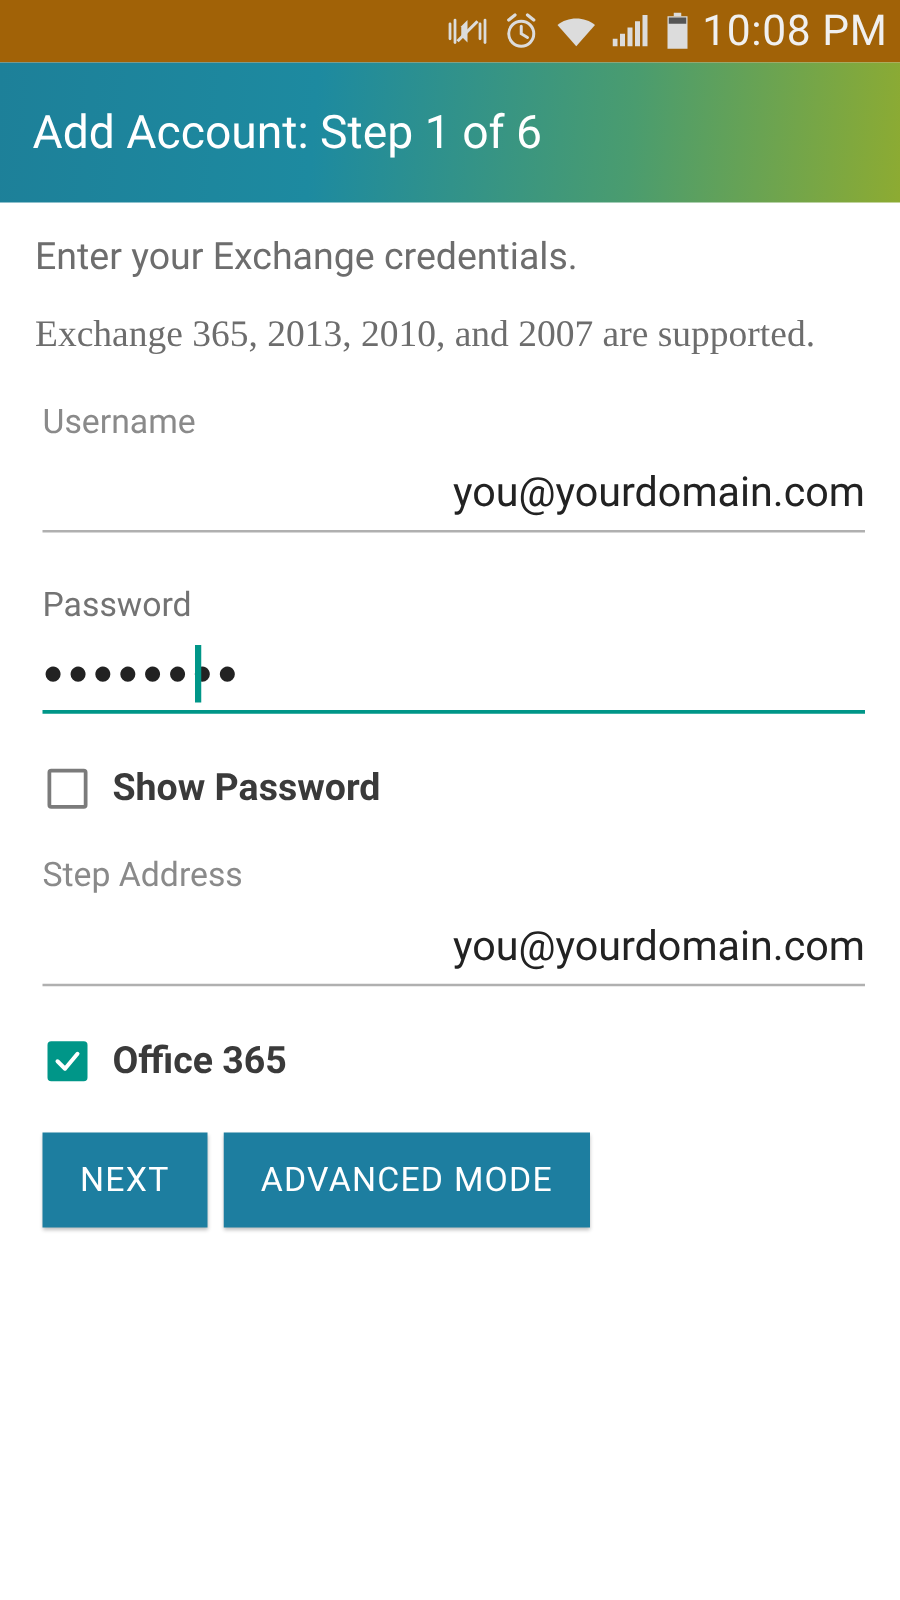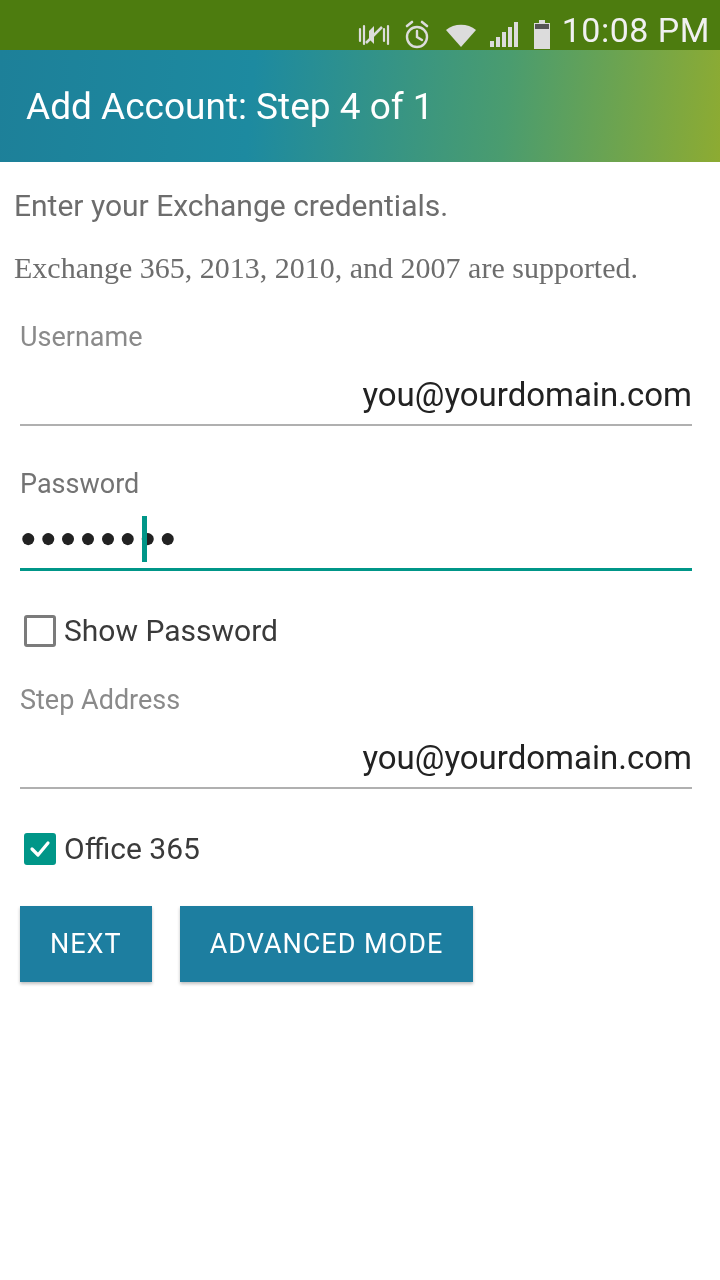--- a/index.html
+++ b/index.html
@@ -1,24 +1,24 @@
 <!DOCTYPE html>
 <html><head>
 <meta charset="utf-8">
 <style>
   * { box-sizing: border-box; margin: 0; padding: 0; }
   html, body { width: 720px; height: 1280px; font-family: Roboto, "Helvetica Neue", Arial, sans-serif; background: #fff; overflow: hidden; }
 
   
   .status-bar {
     height: 50px;
-    background: #4d7c0f;
+    background: #a16207;
     color: #e0e0e0;
     display: flex;
-    align-items: flex-end;
+    align-items: center;
     justify-content: flex-end;
     padding: 0 10px 0 0;
     gap: 10px;
     font-size: 30px;
   }
   .status-icons { display: flex; align-items: center; gap: 12px; }
   .status-icon { display: inline-flex; align-items: center; justify-content: center; }
   .status-icon svg { display: block; }
   .status-time { font-size: 34px; color: #f0f0f0; letter-spacing: 0.5px; font-weight: 400; }
 
@@ -27,21 +27,21 @@
     height: 112px;
     background: linear-gradient(95deg, #1d8099 0%, #1d8aa0 35%, #4a9c6f 70%, #8dab32 100%);
     color: #fff;
     display: flex;
     align-items: center;
     padding: 0 26px;
   }
   .app-title { font-size: 37px; font-weight: 400; }
 
   
-  .content { padding: 26px 22px 0 14px; }
+  .content { padding: 26px 22px 0 28px; }
   .intro-line1 { color: #6d6d6d; font-size: 30px; margin-bottom: 28px; }
   .intro-line2 { color: #6d6d6d; font-size: 30px; margin-bottom: 36px; font-family: Liberation Serif, serif; }
 
   .field { margin: 0 6px 42px 6px; }
   .field-label { color: #8a8a8a; font-size: 27px; margin-bottom: 18px; }
   .field-label.focused { color: #737373; }
   .text-input {
     width: 100%;
     border: none;
     border-bottom: 2px solid #b0b0b0;
@@ -57,33 +57,33 @@
   .pwd-dots { font-size: 28px; letter-spacing: 3px; color: #222; padding: 6px 0 16px 0; border-bottom: 3px solid #009688; line-height: 1; }
   .cursor {
     position: absolute;
     left: 122px;
     top: -2px;
     width: 5px;
     height: 46px;
     background: #009688;
   }
 
-  .check-row { display: flex; align-items: center; gap: 8px; margin: 28px 10px 36px 10px; }
+  .check-row { display: flex; align-items: center; gap: 20px; margin: 28px 10px 36px 10px; font-weight: bold; }
   .checkbox-box {
     width: 32px; height: 32px;
     border: 3px solid #7b7b7b;
     border-radius: 3px;
     display: inline-flex; align-items: center; justify-content: center;
     background: #fff;
   }
   .checkbox-box.checked { background: #009688; border-color: #009688; }
   .checkbox-box svg { display: block; }
   .check-label { font-size: 30px; color: #3a3a3a; }
 
-  .buttons { display: flex; gap: 28px; margin: 40px 6px 0 6px; }
+  .buttons { display: flex; gap: 13px; margin: 40px 6px 0 6px; }
   .btn {
     background: #1d7ea0;
     color: #fff;
     border: none;
     font-size: 27px;
     letter-spacing: 1px;
     padding: 22px 30px;
     cursor: pointer;
     font-family: inherit;
     box-shadow: 0 2px 3px rgba(0,0,0,0.25);
@@ -132,21 +132,21 @@
         <rect x="7" y="0" width="6" height="3" fill="#dcdcdc"></rect>
         <rect x="2" y="3" width="16" height="26" fill="#dcdcdc"></rect>
         <rect x="3" y="4" width="14" height="5" fill="#555"></rect>
       </svg>
     </span>
   </div>
   <span class="status-time">10:08 PM</span>
 </div>
 
 <div class="app-bar">
-  <div class="app-title">Add Account: Step 4 of 1</div>
+  <div class="app-title">Add Account: Step 1 of 6</div>
 </div>
 
 <div class="content">
   <p class="intro-line1">Enter your Exchange credentials.</p>
   <p class="intro-line2">Exchange 365, 2013, 2010, and 2007 are supported.</p>
 
   <div class="field">
     <div class="field-label">Username</div>
     <input class="text-input" type="text" value="you@yourdomain.com" style="">
   </div>

